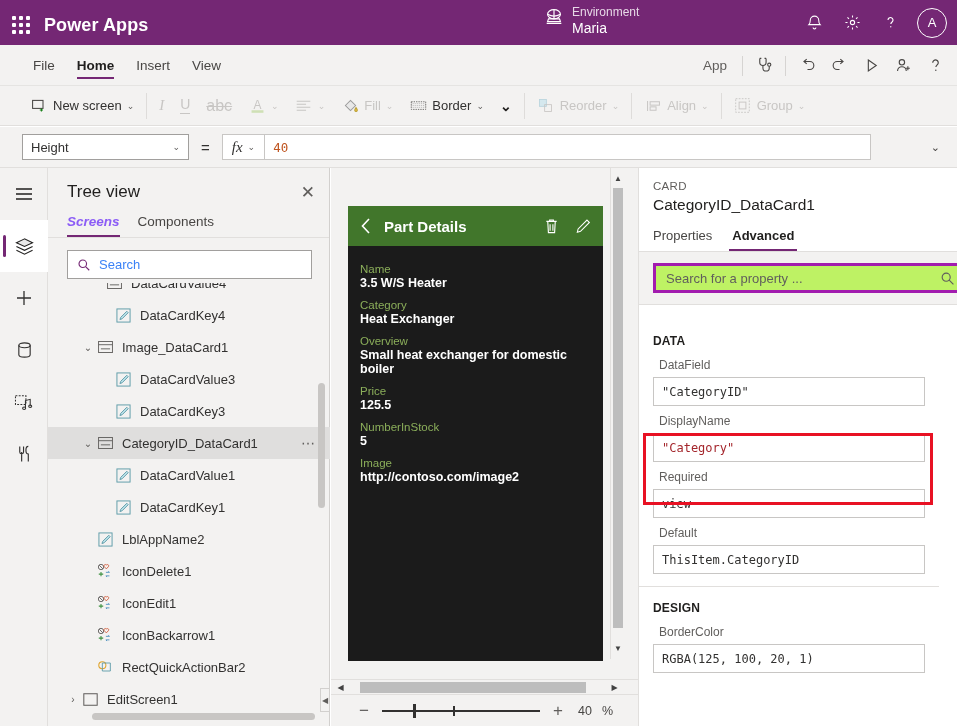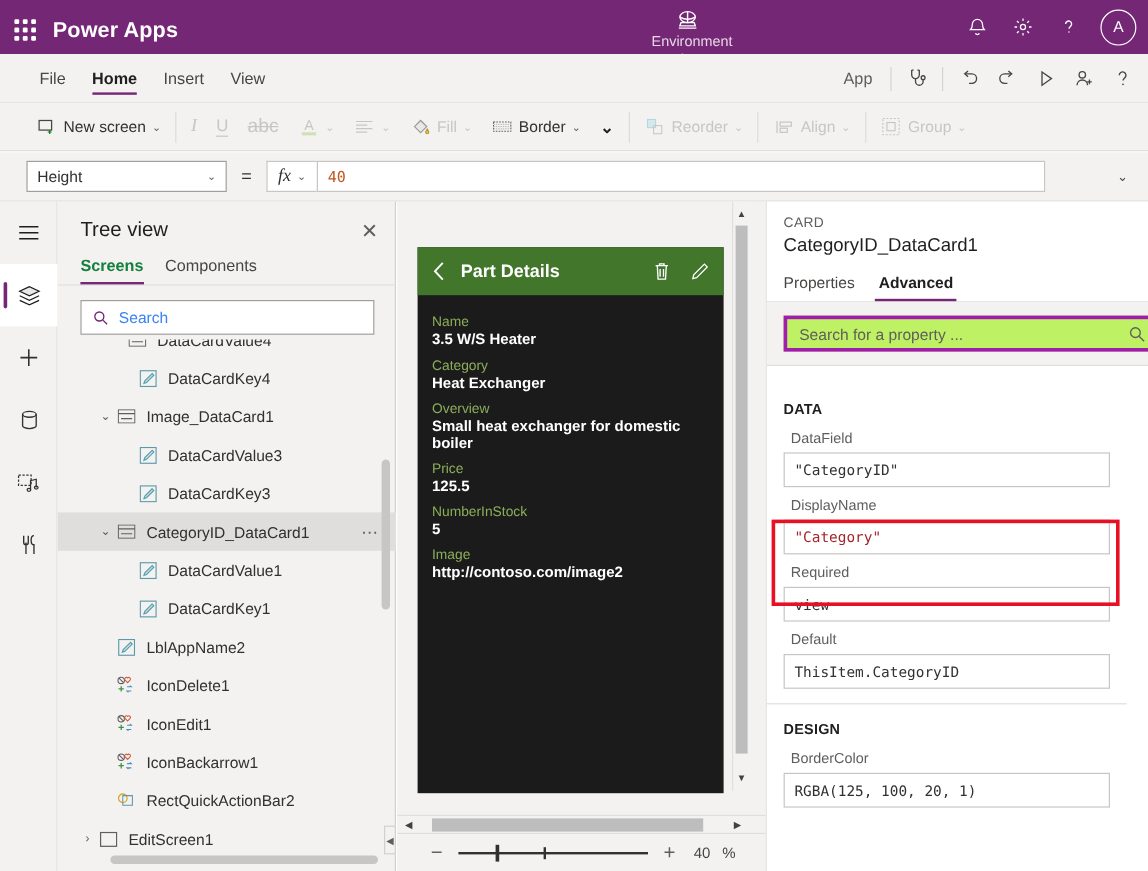--- a/index.html
+++ b/index.html
@@ -18,21 +18,21 @@
     position: absolute; top: 0; left: 0; width: 957px; height: 50px;
     background: #742774; display: flex; align-items: center;
   }
   .waffle {
     width: 18px; height: 18px; margin-left: 12px; margin-right: 14px;
     display: grid; grid-template-columns: repeat(3, 4px); grid-template-rows: repeat(3, 4px);
     gap: 3px; cursor: pointer;
   }
   .waffle i { background: #ffffff; width: 4px; height: 4px; display: block; border-radius: 1px; }
   .brand { color: #ffffff; font-size: 18px; font-weight: bold; letter-spacing: .1px; }
-  .env-wrap { position: absolute; left: 543px; top: 6px; display: flex; align-items: center; flex-direction: column; }
+  .env-wrap { position: absolute; left: 543px; top: 6px; display: flex; align-items: flex-start; }
   .env-globe { width: 22px; height: 22px; margin-right: 7px; }
   .env-text { line-height: 1.15; }
   .env-label { color: #e7d8e7; font-size: 12px; display: block; }
   .env-name { color: #ffffff; font-size: 14px; display: block; }
   .topbar-right { position: absolute; right: 10px; top: 0; height: 45px; display: flex; align-items: center; gap: 4px; }
   .tb-icon {
     width: 34px; height: 34px; display: flex; align-items: center; justify-content: center;
     color: #ffffff; cursor: pointer;
   }
   .avatar {
@@ -121,21 +121,21 @@
   
   .tree {
     position: absolute; top: 168px; left: 48px; width: 282px; height: 558px;
     background: #f3f2f1; border-right: 1px solid #d2d0ce;
   }
   .tree-head { display: flex; align-items: center; justify-content: space-between; padding: 14px 14px 6px 19px; }
   .tree-title { font-size: 17px; color: #201f1e; }
   .tree-close { font-size: 17px; color: #605e5c; cursor: pointer; line-height: 1; }
   .tree-tabs { display: flex; padding: 0 19px; border-bottom: 1px solid #e1dfdd; }
   .tree-tab { font-size: 13.5px; color: #484644; padding: 6px 0 8px; margin-right: 18px; cursor: pointer; position: relative; }
-  .tree-tab.active { color: #15803d; font-weight: bold; }
+  .tree-tab.active { color: #8b5cf6; font-weight: bold; font-style: italic; }
   .tree-tab.active::after {
     content: ""; position: absolute; left: 0; right: 0; bottom: 0; height: 2px; background: #742774;
   }
   .tree-search {
     margin: 12px 17px 0 19px; height: 29px; background: #ffffff; border: 1px solid #a19f9d;
     display: flex; align-items: center; padding: 0 9px; gap: 8px;
   }
   .tree-search .ph { font-size: 13px; color: #3b82f6; }
   .tree-list { position: absolute; top: 115px; left: 0; width: 282px; height: 425px; overflow: hidden; }
   .tnode {

